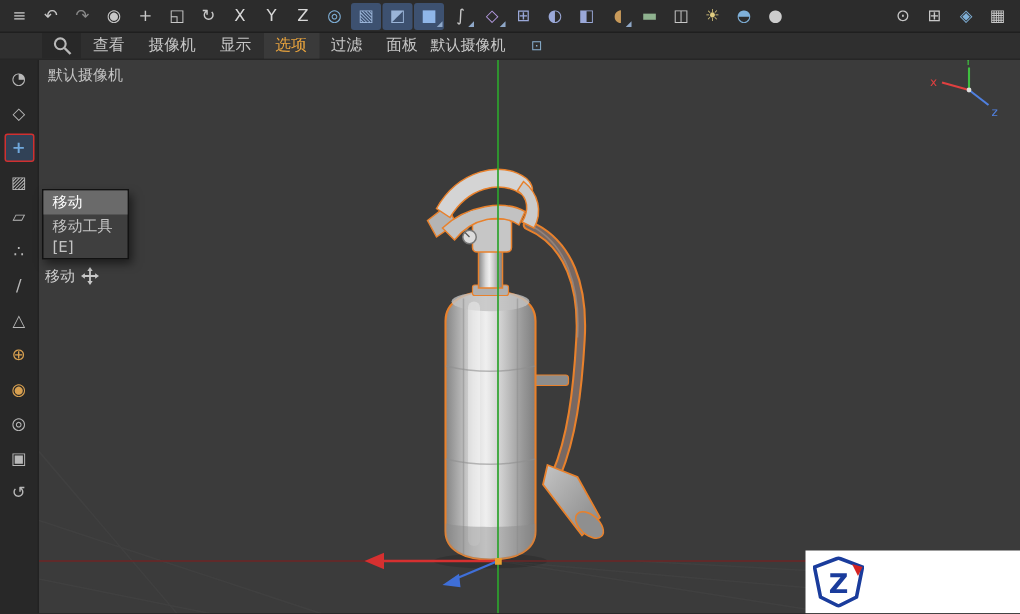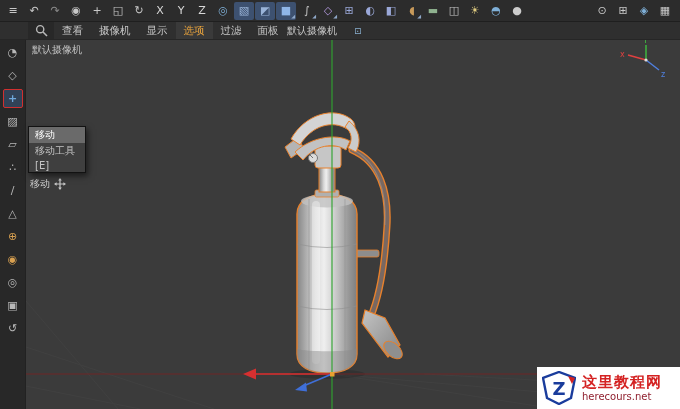--- a/index.html
+++ b/index.html
@@ -394,19 +394,15 @@
       <polygon points="12,6 9.4,4.2 9.4,7.8" fill="#c8c8c8"></polygon>
     </svg>
   </div>
 
   <div class="site-badge">
     <svg width="34" height="34" viewBox="0 0 34 34">
       <polygon points="17,1 33,7 29,27 17,33 5,27 1,7" fill="#ffffff" stroke="#1a3c9c" stroke-width="2.4"></polygon>
       <polygon points="26,5 33,7 30,13" fill="#d42222"></polygon>
       <text x="17" y="24" text-anchor="middle" font-family="DejaVu Sans, sans-serif" font-size="18" font-weight="bold" fill="#1a3c9c">Z</text>
     </svg>
-    <div class="sb-text">
-      <span class="sb-title" style="color:#d42222">这里教程网</span>
-      <span class="sb-domain" style="color:#8f1f2e">herecours.net</span>
-    </div>
   </div>
 
 </div>
 
 </body></html>

